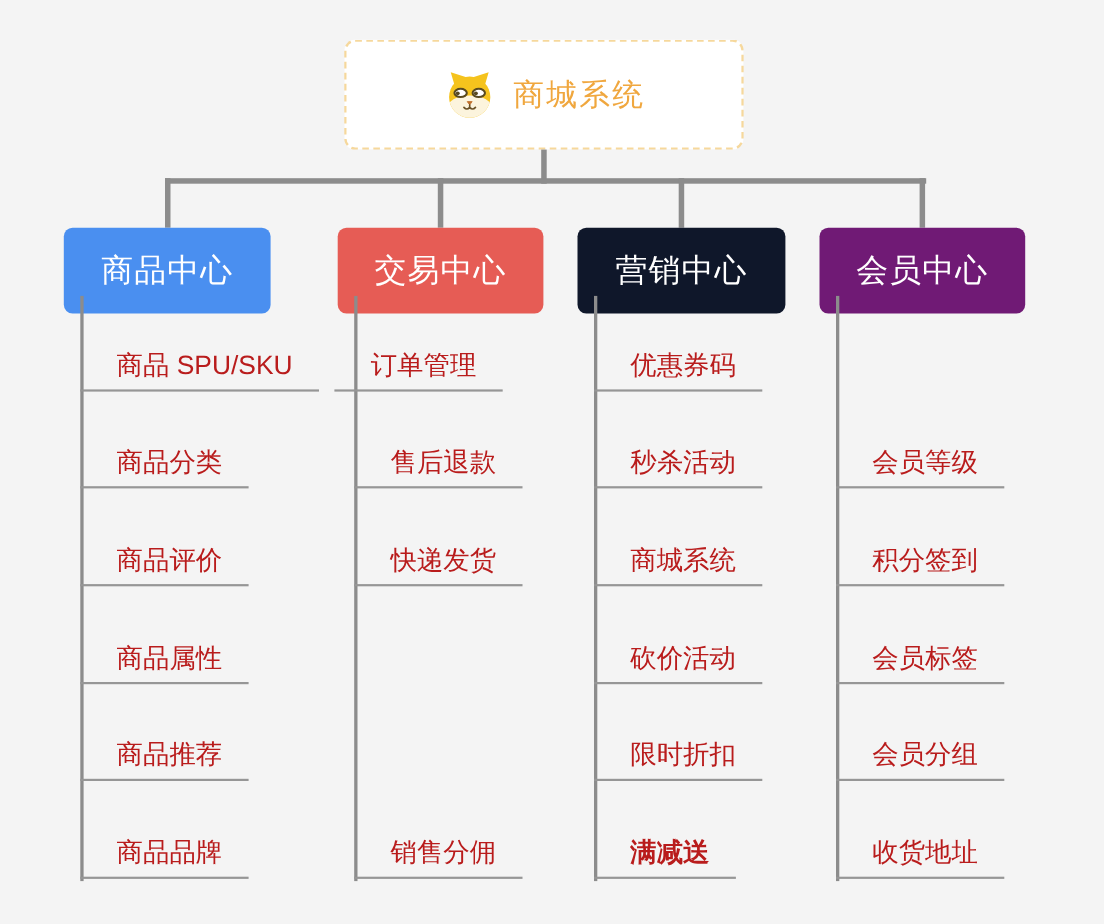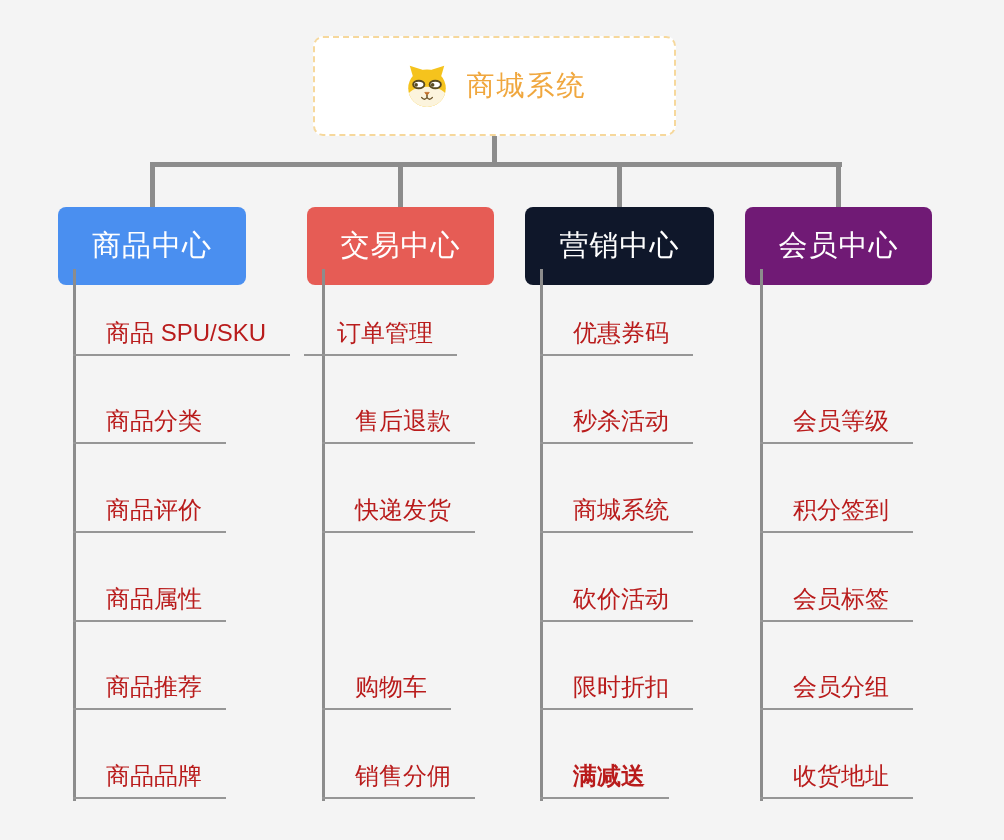--- a/index.html
+++ b/index.html
@@ -107,21 +107,20 @@
     <div class="leaf" style="left: 73px; top: 672px;">商品推荐</div>
     <div class="leaf" style="left: 73px; top: 761px;">商品品牌</div>
     <div class="line" style="left: 398px; top: 162px; width: 5px; height: 45px;"></div>
     <div class="branch-node" style="left: 307px; width: 187px; background: rgb(230, 92, 85);">
       <span>交易中心</span>
     </div>
     <div class="trunk" style="left: 322px; top: 269px; height: 532px;"></div>
     <div class="leaf" style="left: 304px; top: 318px;">订单管理</div>
     <div class="leaf" style="left: 322px; top: 406px;">售后退款</div>
     <div class="leaf" style="left: 322px; top: 495px;">快递发货</div>
-    <div class="leaf" style="left: 322px; top: 672px;">购物车</div>
     <div class="leaf" style="left: 322px; top: 761px;">销售分佣</div>
     <div class="line" style="left: 617px; top: 162px; width: 5px; height: 45px;"></div>
     <div class="branch-node" style="left: 525px; width: 189px; background: #0f172a;">
       <span>营销中心</span>
     </div>
     <div class="trunk" style="left: 540px; top: 269px; height: 532px;"></div>
     <div class="leaf" style="left: 540px; top: 318px;">优惠券码</div>
     <div class="leaf" style="left: 540px; top: 406px;">秒杀活动</div>
     <div class="leaf" style="left: 540px; top: 495px;">商城系统</div>
     <div class="leaf" style="left: 540px; top: 584px;">砍价活动</div>

